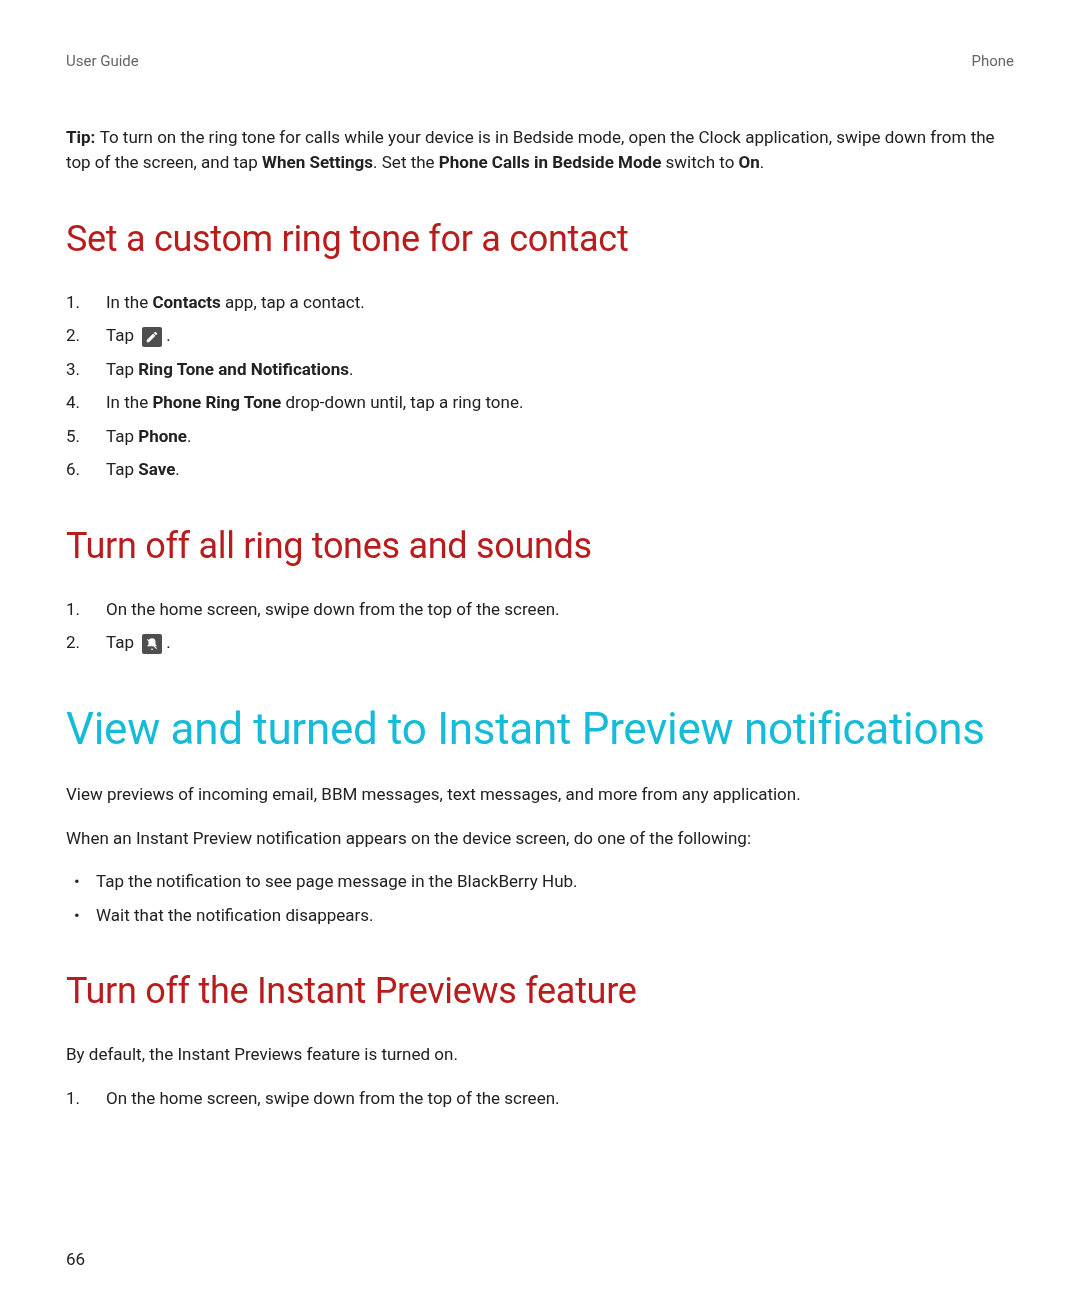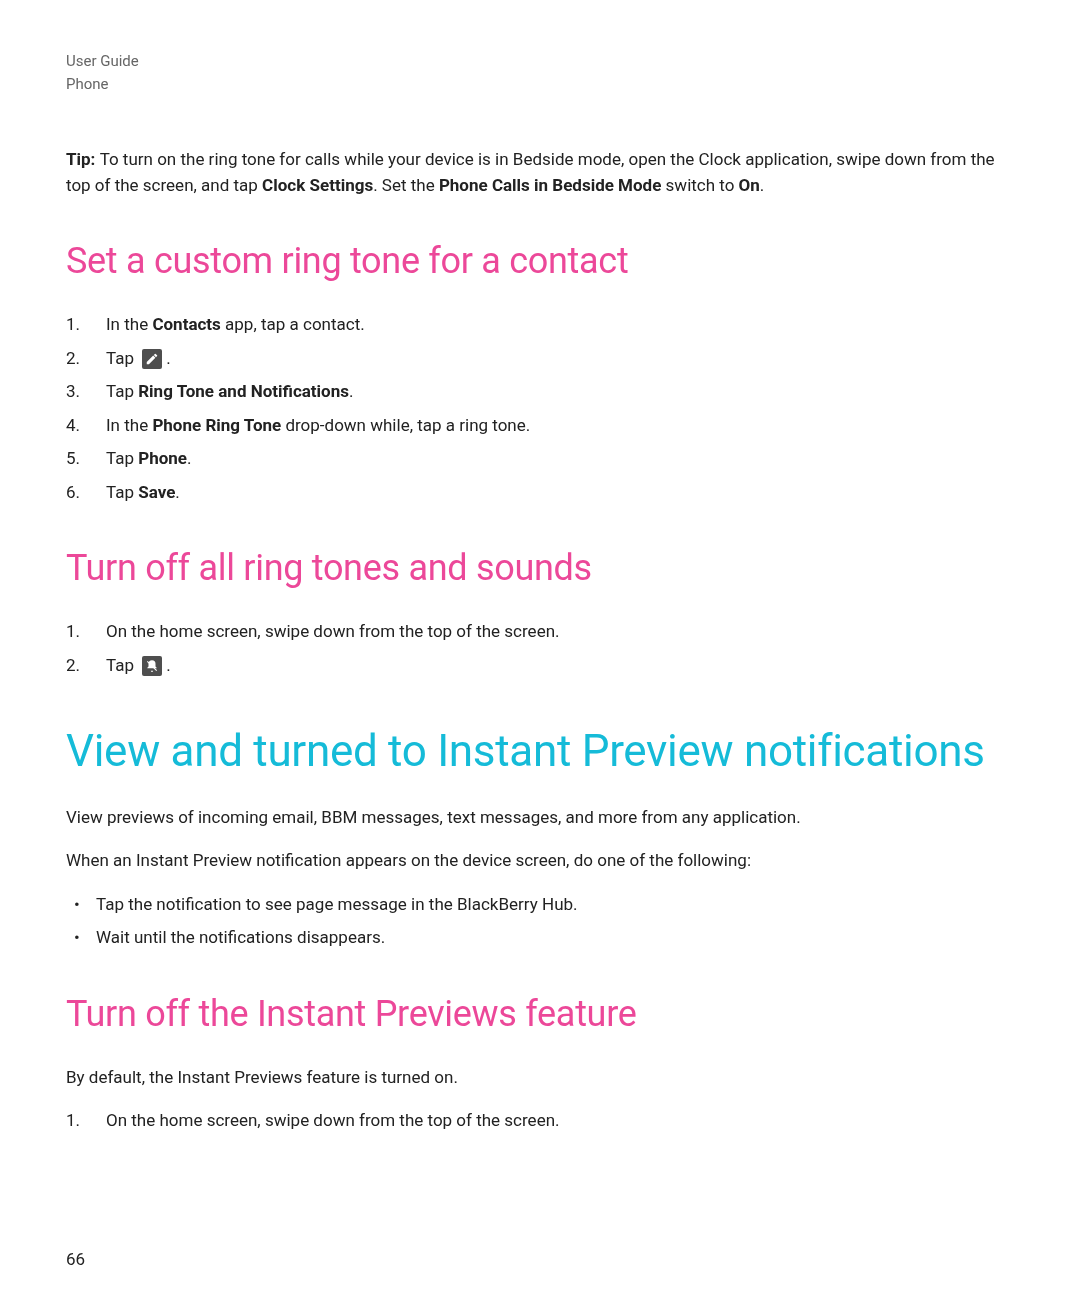--- a/index.html
+++ b/index.html
@@ -13,31 +13,30 @@
     font-size: 17px;
     line-height: 1.5;
     font-weight: 400;
   }
   .page-header {
     display: flex;
     justify-content: space-between;
     font-size: 15px;
     color: #666;
     margin-bottom: 52px;
-    flex-direction: column;
   }
   .tip-block {
     margin-bottom: 36px;
   }
   .tip-block .body-text { margin: 0; }
   .bold { font-weight: 700; }
   h2.section-h2 {
     font-size: 36px;
     font-weight: 400;
-    color: #ec4899;
+    color: #b91c1c;
     margin-bottom: 24px;
     margin-top: 36px;
     letter-spacing: -0.3px;
   }
   h2.section-h2.first { margin-top: 0; }
   h1.section-h1 {
     font-size: 44px;
     font-weight: 400;
     color: #15bbd8;
     margin-top: 46px;
@@ -121,21 +120,21 @@
 </head>
 <body>
 
 <div class="page-header">
   <span>User Guide</span>
   <span>Phone</span>
 </div>
 
 <div class="tip-block">
   <p class="body-text">
-    <span class="bold">Tip: </span><span>To turn on the ring tone for calls while your device is in Bedside mode, open the Clock application, swipe down from the top of the screen, and tap </span><span class="bold">Clock Settings</span><span>. Set the </span><span class="bold">Phone Calls in Bedside Mode</span><span> switch to </span><span class="bold">On</span><span>.</span>
+    <span class="bold">Tip: </span><span>To turn on the ring tone for calls while your device is in Bedside mode, open the Clock application, swipe down from the top of the screen, and tap </span><span class="bold">When Settings</span><span>. Set the </span><span class="bold">Phone Calls in Bedside Mode</span><span> switch to </span><span class="bold">On</span><span>.</span>
   </p>
 </div>
 
 <h2 class="section-h2 first">Set a custom ring tone for a contact</h2>
 
 <ol class="steps">
   <li>
     <span class="txt flex-inline">
       <span>In the </span><span class="bold">Contacts</span><span> app, tap a contact.</span>
     </span>
@@ -149,21 +148,21 @@
         </span><span>.</span>
     </span>
   </li>
   <li>
     <span class="txt flex-inline">
       <span>Tap </span><span class="bold">Ring Tone and Notifications</span><span>.</span>
     </span>
   </li>
   <li>
     <span class="txt flex-inline">
-      <span>In the </span><span class="bold">Phone Ring Tone</span><span> drop-down while, tap a ring tone.</span>
+      <span>In the </span><span class="bold">Phone Ring Tone</span><span> drop-down until, tap a ring tone.</span>
     </span>
   </li>
   <li>
     <span class="txt flex-inline">
       <span>Tap </span><span class="bold">Phone</span><span>.</span>
     </span>
   </li>
   <li>
     <span class="txt flex-inline">
       <span>Tap </span><span class="bold">Save</span><span>.</span>
@@ -192,21 +191,21 @@
 <h1 class="section-h1">View and turned to Instant Preview notifications</h1>
 
 <p class="body-text">View previews of incoming email, BBM messages, text messages, and more from any application.</p>
 <p class="body-text">When an Instant Preview notification appears on the device screen, do one of the following:</p>
 
 <ul class="bullets">
   <li>
     <span>Tap the notification to see page message in the BlackBerry Hub.</span>
   </li>
   <li>
-    <span>Wait until the notifications disappears.</span>
+    <span>Wait that the notification disappears.</span>
   </li>
 </ul>
 
 <h2 class="section-h2">Turn off the Instant Previews feature</h2>
 
 <p class="body-text">By default, the Instant Previews feature is turned on.</p>
 
 <ol class="steps">
   <li>
     <span class="txt">On the home screen, swipe down from the top of the screen.</span>

